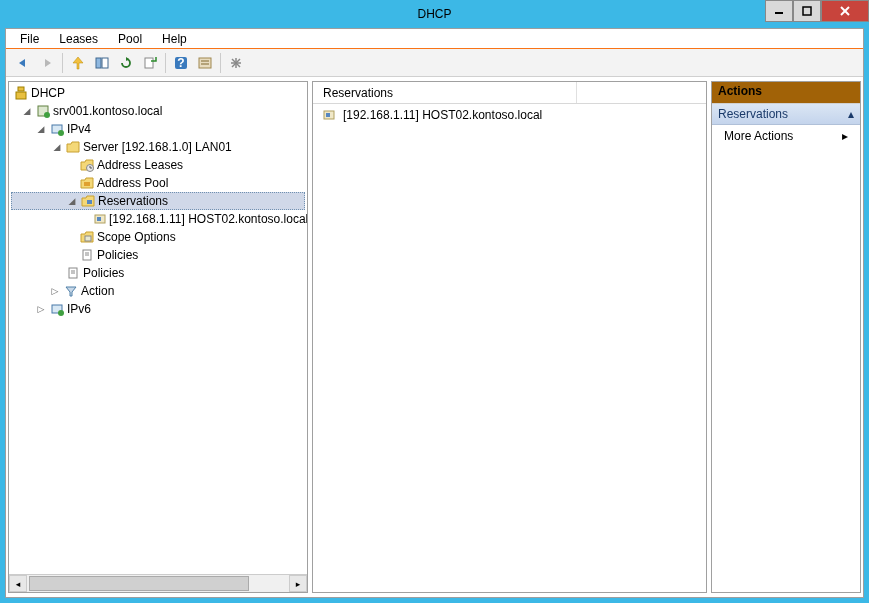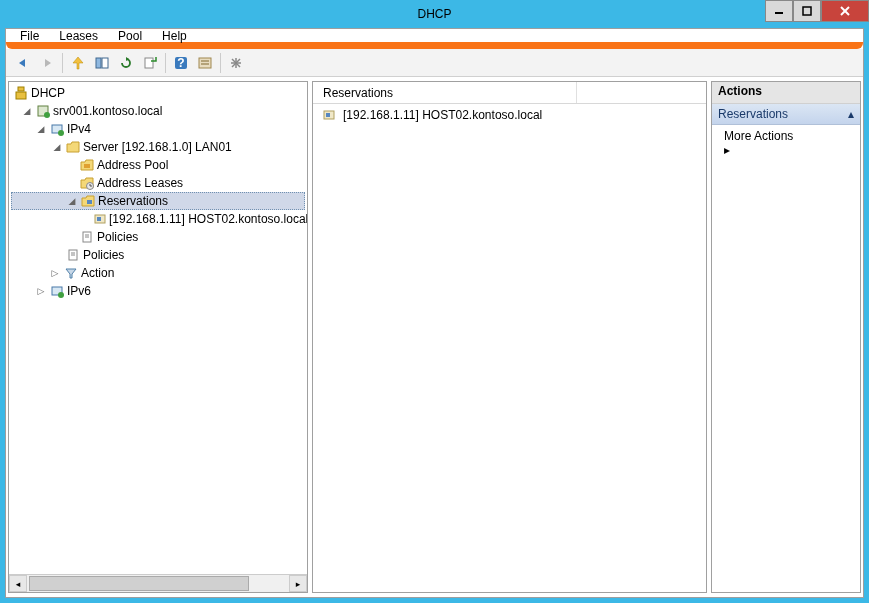--- a/index.html
+++ b/index.html
@@ -4,21 +4,21 @@
 <style>
 * { box-sizing: border-box; margin: 0; padding: 0; font-family: "Segoe UI", Tahoma, sans-serif; font-size: 12px; }
 body { background: #3cb8e6; width: 869px; height: 603px; overflow: hidden; display: flex; flex-direction: column; }
 .titlebar { height: 28px; background: linear-gradient(#3cb8e6,#3cb8e6); display: flex; align-items: center; position: relative; }
 .titlebar .title { position: absolute; left: 50%; transform: translateX(-50%); color: #000; font-size: 12px; }
 .winbtns { position: absolute; right: 0; top: 0; display: flex; }
 .winbtn { width: 30px; height: 22px; background: #d9d9d9; border: 1px solid #888; display: flex; align-items: center; justify-content: center; font-family: Arial; }
 .winbtn.close { background: #c8443c; color: #fff; width: 48px; }
 .winbtn.min, .winbtn.max { width: 28px; }
 .window-inner { flex: 1; background: #fff; margin: 0 5px 5px 5px; display: flex; flex-direction: column; border: 1px solid #9e9e9e; }
-.menubar { height: 20px; background: #fff; border-bottom: 7px solid #f97316; display: flex; align-items: center; padding: 0 6px; gap: 4px; border-radius: 6px; }
+.menubar { height: 20px; background: #fff; border-bottom: 1px solid #f97316; display: flex; align-items: center; padding: 0 6px; gap: 4px; }
 .menubar span { padding: 2px 8px; cursor: default; }
 .toolbar { height: 28px; background: #f3f3f3; border-bottom: 1px solid #d0d0d0; display: flex; align-items: center; padding: 0 6px; gap: 2px; }
 .tbtn { width: 22px; height: 22px; display: flex; align-items: center; justify-content: center; border: 1px solid transparent; }
 .tsep { width: 1px; height: 20px; background: #ccc; margin: 0 2px; }
 .main { flex: 1; display: flex; overflow: hidden; }
 .panel { border: 1px solid #a0a0a0; margin: 4px 2px; background: #fff; display: flex; flex-direction: column; overflow: hidden; }
 .tree-panel { width: 300px; position: relative; }
 .tree { flex: 1; overflow: hidden; padding: 2px; }
 .tree-row { display: flex; align-items: center; height: 18px; white-space: nowrap; cursor: default; }
 .tree-row.selected { background: #d0d8e8; border: 1px dotted #7090b0; }
@@ -27,23 +27,23 @@
 .hscroll { height: 18px; border-top: 1px solid #ccc; background: #f0f0f0; display: flex; }
 .hscroll .sbtn { width: 18px; background: #e8e8e8; border: 1px solid #ccc; display:flex; align-items:center; justify-content:center; font-size:9px; }
 .hscroll .track { flex:1; position:relative; }
 .hscroll .thumb { position:absolute; left:2px; width:220px; top:1px; bottom:1px; background:#d0d0d0; border:1px solid #aaa; display:flex; align-items:center; justify-content:center; font-size:8px; letter-spacing:2px; color:#666;}
 .list-panel { flex: 1; }
 .list-header { height: 22px; border-bottom: 1px solid #d8d8d8; display: flex; align-items: center; padding-left: 4px; background:#fff;}
 .list-header .col { border-right:1px solid #e0e0e0; height:100%; display:flex; align-items:center; padding:0 6px; }
 .list-body { padding: 2px; }
 .list-row { display:flex; align-items:center; height:18px; gap:4px; padding-left:4px; }
 .actions-panel { width: 150px; }
-.actions-hdr { height: 22px; background: #e5e5e5; border-bottom: 1px solid #d0d0d0; padding: 2px 6px; font-weight: bold; }
+.actions-hdr { height: 22px; background: #a16207; border-bottom: 1px solid #d0d0d0; padding: 2px 6px; font-weight: bold; }
 .actions-sub { background: linear-gradient(#dbe6f4,#c4d4ec); padding: 3px 6px; display:flex; justify-content:space-between; align-items:center; color:#1a3a6a; border-bottom:1px solid #b0c0d8;}
-.actions-item { padding: 4px 12px; display:flex; justify-content:space-between; align-items:flex-start;flex-direction:column; }
+.actions-item { padding: 4px 12px; display:flex; justify-content:space-between; align-items:center; }
 svg { display:block; }
 </style>
 </head>
 <body>
 
 <div class="titlebar">
   <span class="title">DHCP</span>
   <div class="winbtns">
     <div class="winbtn min">
         <svg width="10" height="10">
@@ -175,54 +175,63 @@
               <svg width="14" height="14">
                 <path d="M1 4 L5 4 L6 2 L13 2 L13 12 L1 12 Z" fill="#f4d878" stroke="#c8a030"></path>
               </svg>
             </span>
           <span>Server [192.168.1.0] LAN01</span>
         </div>
         <div class="tree-row" style="padding-left:66px">
           <span class="ticon">
               <svg width="14" height="14">
                 <path d="M1 4 L5 4 L6 2 L13 2 L13 12 L1 12 Z" fill="#f4d878" stroke="#c8a030"></path>
-                <rect x="4" y="6" width="6" height="4" fill="#e0a030"></rect>
-              </svg>
-            </span>
-          <span>Address Pool</span>
-        </div>
-        <div class="tree-row" style="padding-left:66px">
-          <span class="ticon">
-              <svg width="14" height="14">
-                <path d="M1 4 L5 4 L6 2 L13 2 L13 12 L1 12 Z" fill="#f4d878" stroke="#c8a030"></path>
                 <circle cx="10" cy="10" r="3.5" fill="#e8e8e8" stroke="#888"></circle>
                 <line x1="10" y1="8" x2="10" y2="10" stroke="#555"></line>
                 <line x1="10" y1="10" x2="12" y2="10" stroke="#555"></line>
               </svg>
             </span>
           <span>Address Leases</span>
         </div>
+        <div class="tree-row" style="padding-left:66px">
+          <span class="ticon">
+              <svg width="14" height="14">
+                <path d="M1 4 L5 4 L6 2 L13 2 L13 12 L1 12 Z" fill="#f4d878" stroke="#c8a030"></path>
+                <rect x="4" y="6" width="6" height="4" fill="#e0a030"></rect>
+              </svg>
+            </span>
+          <span>Address Pool</span>
+        </div>
         <div class="tree-row selected" style="padding-left:54px">
           <span class="expander">◢</span>
           <span class="ticon">
               <svg width="14" height="14">
                 <path d="M1 4 L5 4 L6 2 L13 2 L13 12 L1 12 Z" fill="#f4d878" stroke="#c8a030"></path>
                 <rect x="6" y="6" width="5" height="4" fill="#5888c0"></rect>
               </svg>
             </span>
           <span>Reservations</span>
         </div>
         <div class="tree-row" style="padding-left:80px">
           <span class="ticon">
               <svg width="14" height="14">
                 <rect x="2" y="3" width="10" height="8" fill="#f0e8c8" stroke="#b0a060"></rect>
                 <rect x="4" y="5" width="4" height="4" fill="#5888c0"></rect>
               </svg>
             </span>
           <span>[192.168.1.11] HOST02.kontoso.local</span>
+        </div>
+        <div class="tree-row" style="padding-left:66px">
+          <span class="ticon">
+              <svg width="14" height="14">
+                <path d="M1 4 L5 4 L6 2 L13 2 L13 12 L1 12 Z" fill="#f4d878" stroke="#c8a030"></path>
+                <rect x="5" y="6" width="6" height="5" fill="#e8e8d0" stroke="#888"></rect>
+              </svg>
+            </span>
+          <span>Scope Options</span>
         </div>
         <div class="tree-row" style="padding-left:66px">
           <span class="ticon">
               <svg width="14" height="14">
                 <rect x="3" y="2" width="8" height="10" fill="#fff" stroke="#888"></rect>
                 <line x1="5" y1="5" x2="9" y2="5" stroke="#888"></line>
                 <line x1="5" y1="7" x2="9" y2="7" stroke="#888"></line>
               </svg>
             </span>
           <span>Policies</span>

